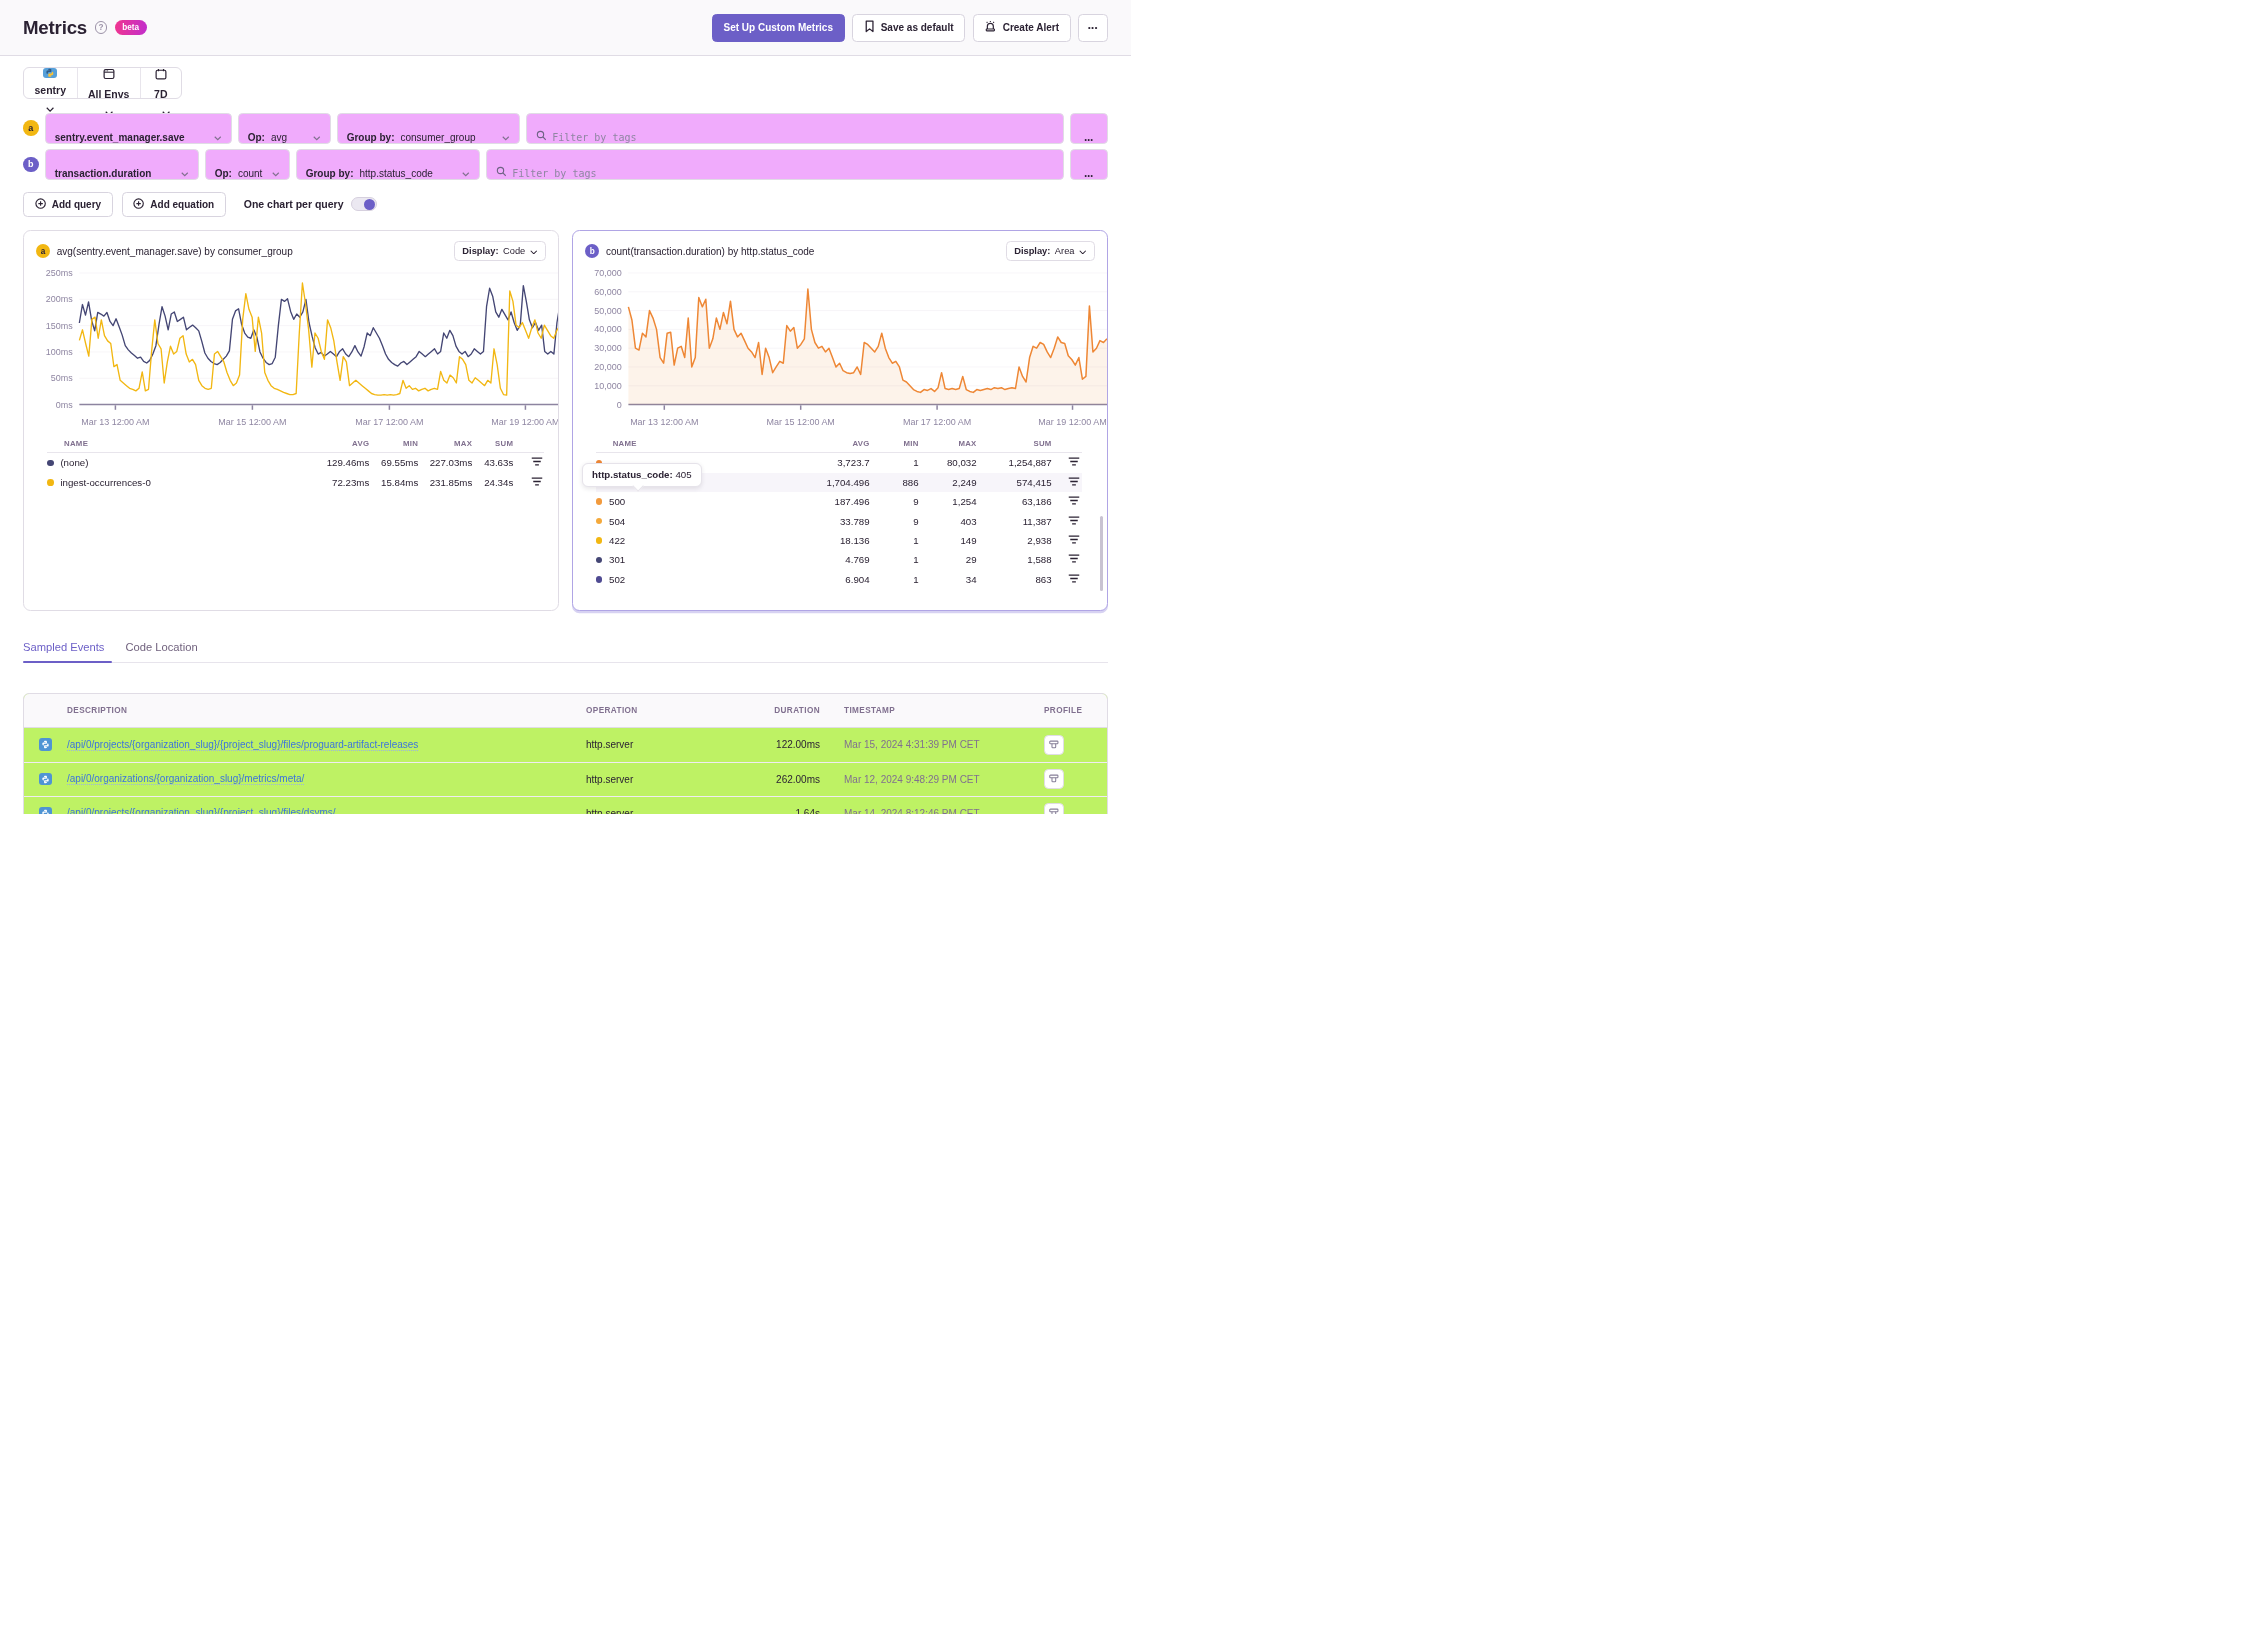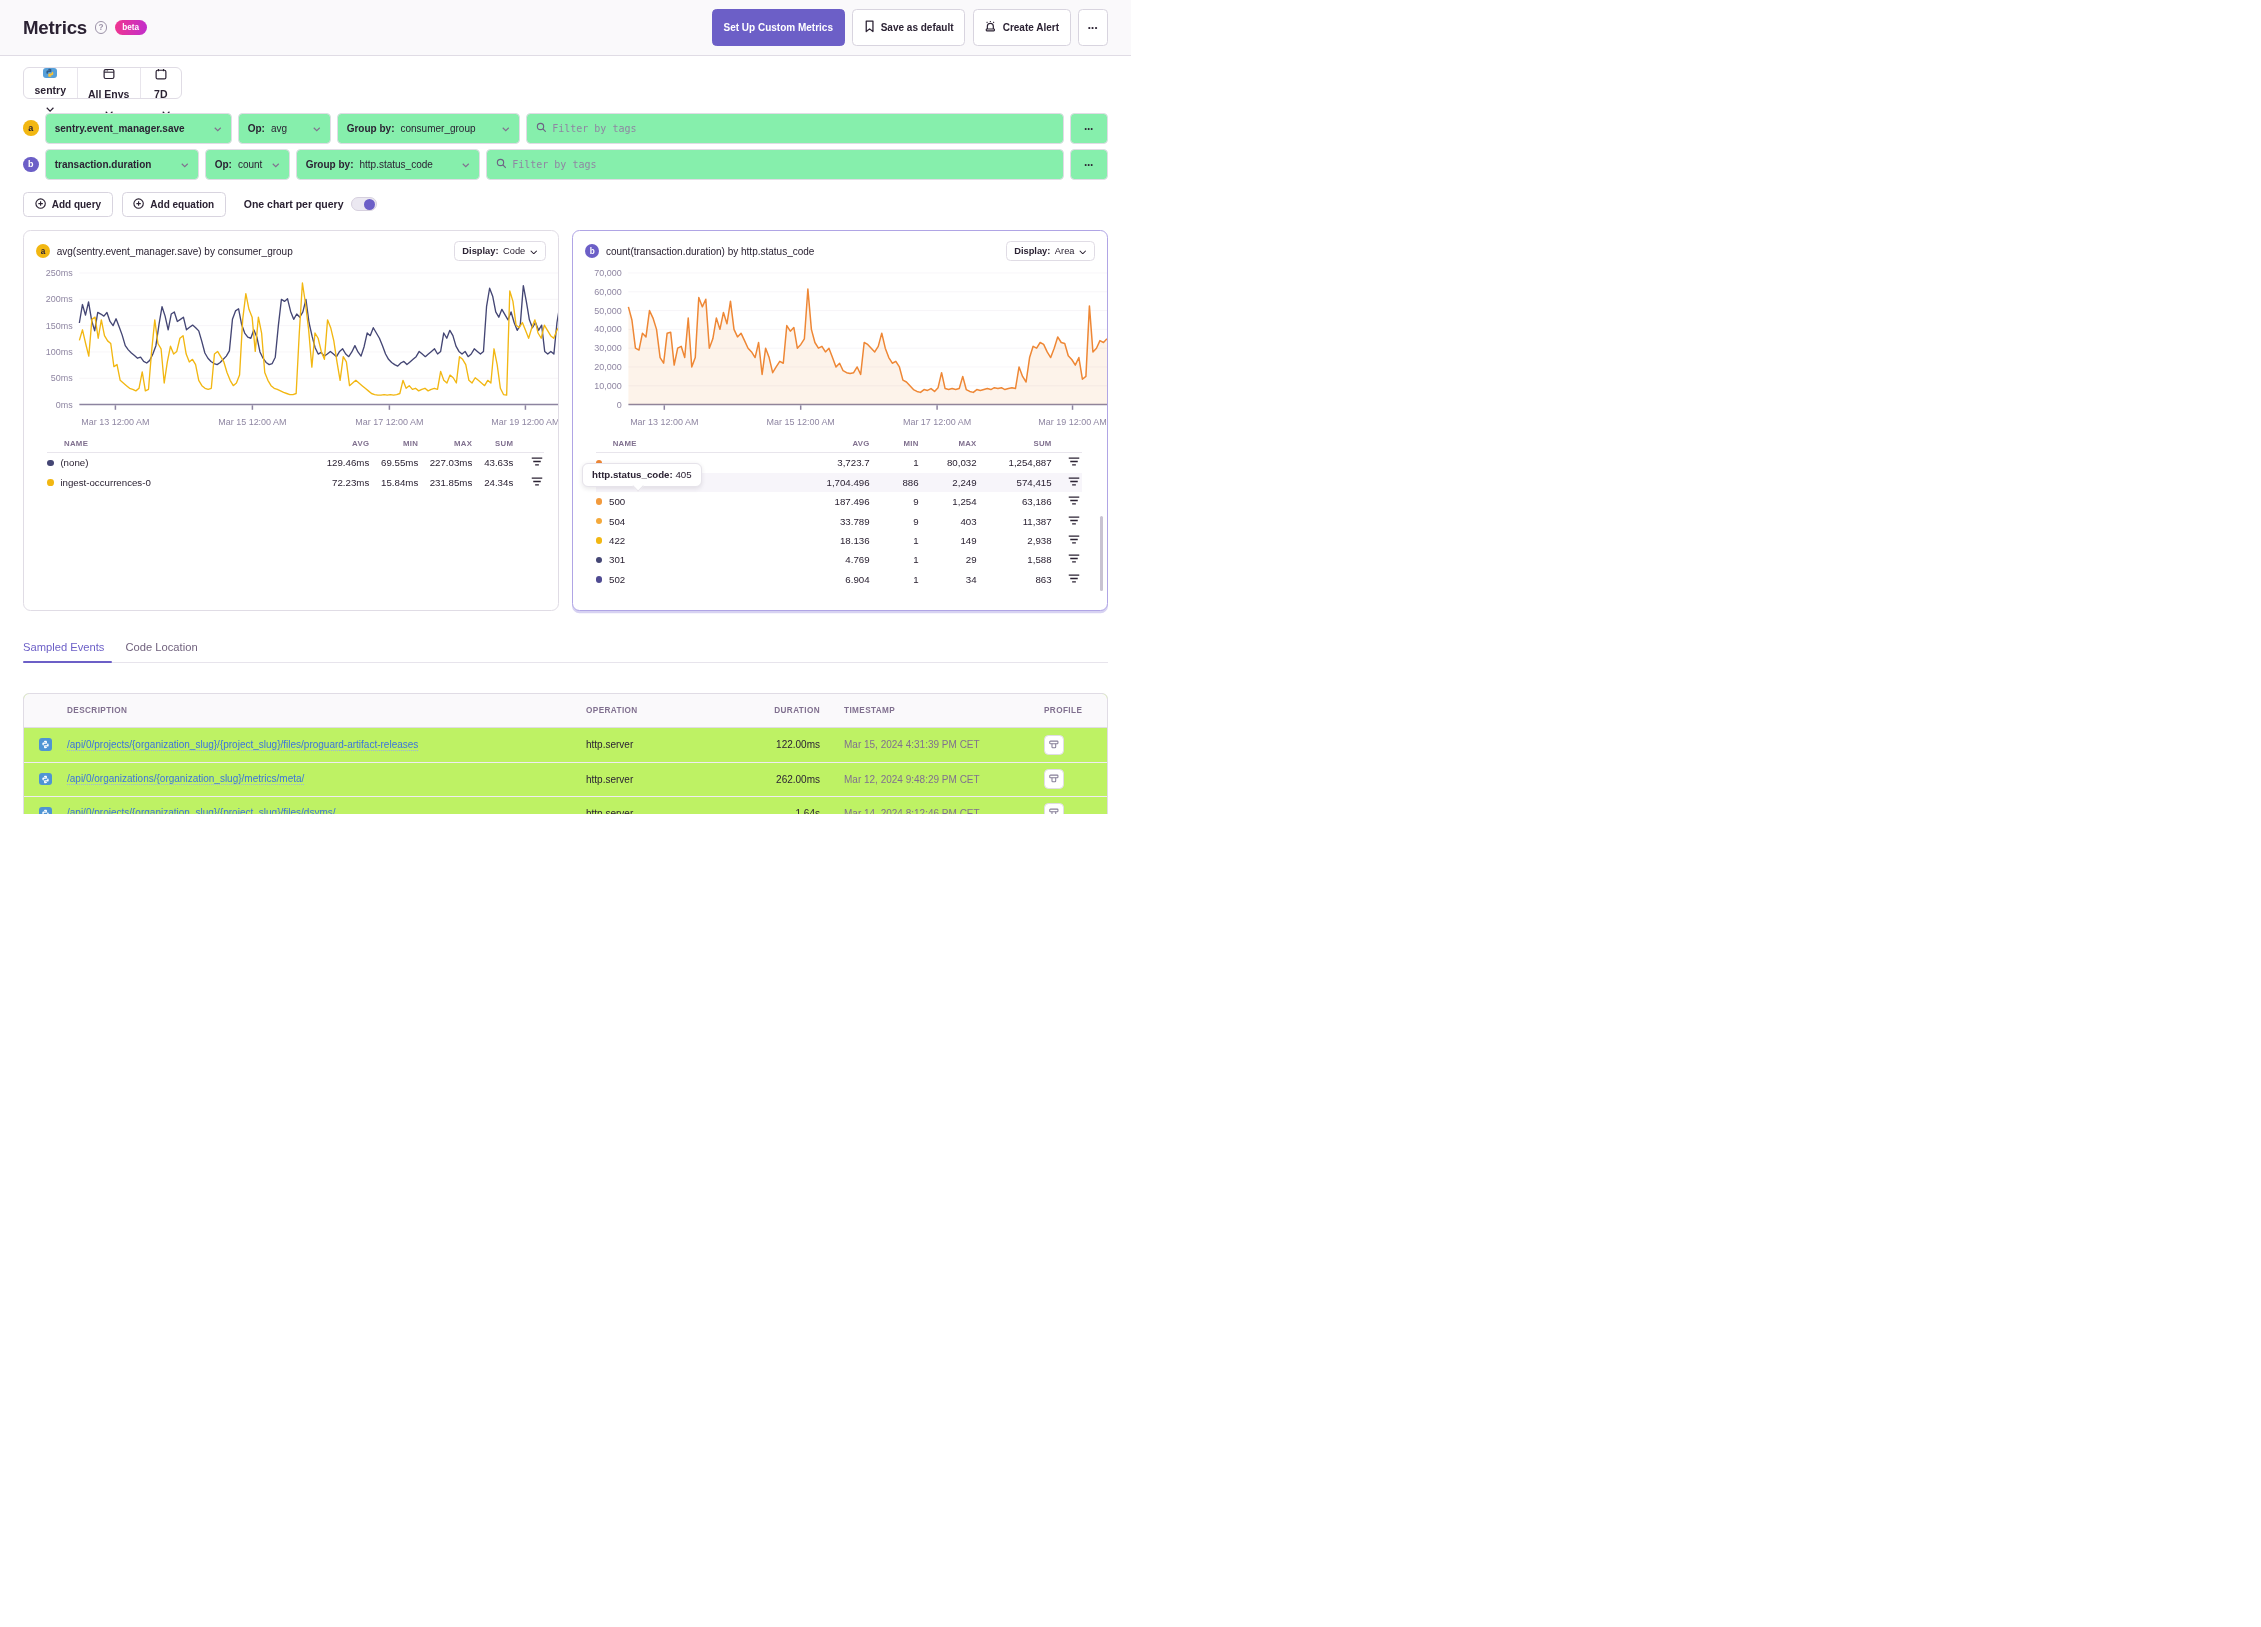--- a/index.html
+++ b/index.html
@@ -20,21 +20,21 @@
   .help-badge {
     width:12.7px; height:12.7px; border:1.1px solid #9C93A8; border-radius:50%;
     color:#9C93A8; font-size:8.2px; font-weight:700; display:flex; align-items:center; justify-content:center;
   }
   .beta-badge {
     background:linear-gradient(95deg,#F0368F,#C12ECC); color:#fff; font-size:8.2px; font-weight:700;
     padding:2.2px 7.5px 3px; border-radius:15px;
   }
   .hdr-right { display:flex; align-items:center; gap:7.5px; }
   .btn {
-    display:inline-flex; align-items:center; gap:6px; height:37px; padding:0 10.5px;
+    display:inline-flex; align-items:center; gap:6px; height:28px; padding:0 10.5px;
     border:0.7px solid #D8D4DF; border-radius:4.5px; background:#fff; font-size:10px; font-weight:700;
     color:#2B2233; cursor:pointer; white-space:nowrap;
   }
   .btn-primary { background:#6C5FC7; border-color:#6C5FC7; color:#fff; }
   .btn-icon-only { padding:0 9px; font-weight:700; letter-spacing:0.7px; }
   .btn svg { flex:0 0 auto; }
 
   
   .main { padding:11.2px 23px 0; }
 
@@ -49,22 +49,22 @@
 
   
   .query-row { display:flex; align-items:center; gap:6px; margin-bottom:5.2px; }
   .q-badge {
     width:15.7px; height:15.7px; border-radius:50%; font-size:9px; font-weight:700;
     display:flex; align-items:center; justify-content:center; flex:0 0 auto;
   }
   .q-badge.yellow { background:#F2B712; color:#2B2233; }
   .q-badge.purple { background:#6C5FC7; color:#fff; }
   .field {
-    height:31px; border:0.7px solid #E0DCE5; border-radius:4.5px; background:#86efac;
-    display:flex; align-items:center; gap:6px; padding:0 9px; cursor:pointer; white-space:nowrap;
+    height:31px; border:0.7px solid #E0DCE5; border-radius:4.5px; background:#f0abfc;
+    display:flex; align-items:flex-end; gap:6px; padding:0 9px; cursor:pointer; white-space:nowrap;
   }
   .field b { font-weight:700; }
   .field .val { font-weight:400; }
   .metric-field { font-weight:700; }
   .filter-input { flex:1; cursor:text; }
   .filter-input input {
     border:none; outline:none; flex:1; font-family:"DejaVu Sans Mono","Liberation Mono",monospace;
     font-size:10px; color:#2B2233; background:transparent;
   }
   .filter-input input::placeholder { color:#8F86A2; }

